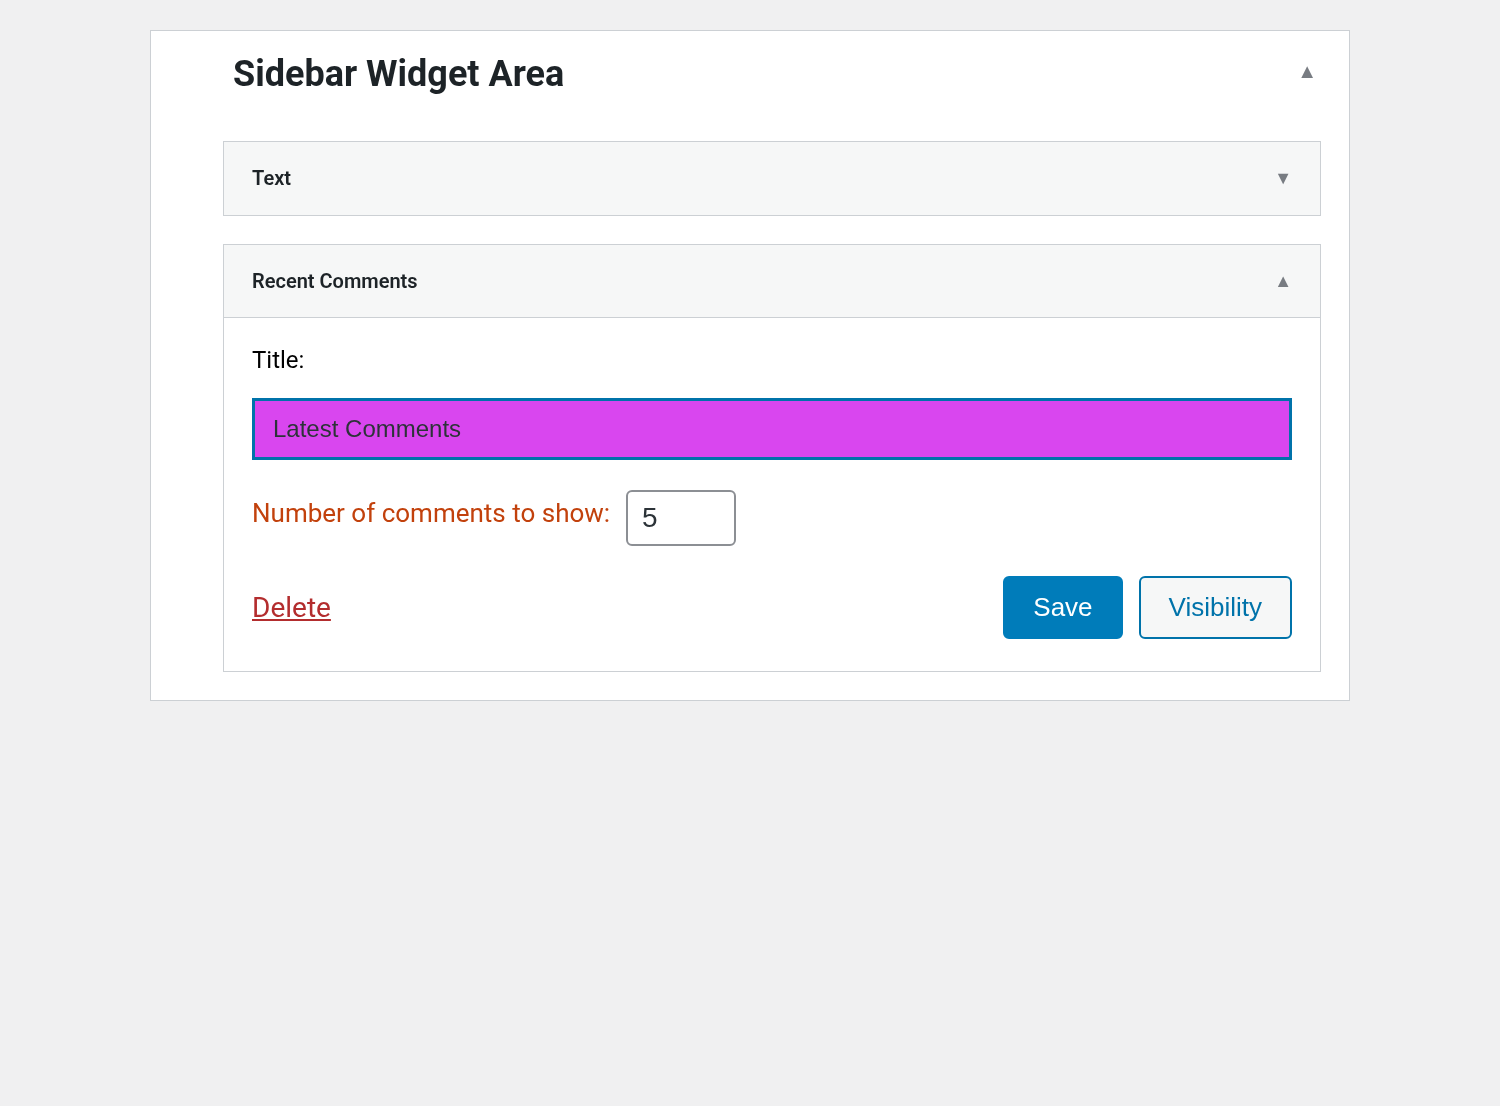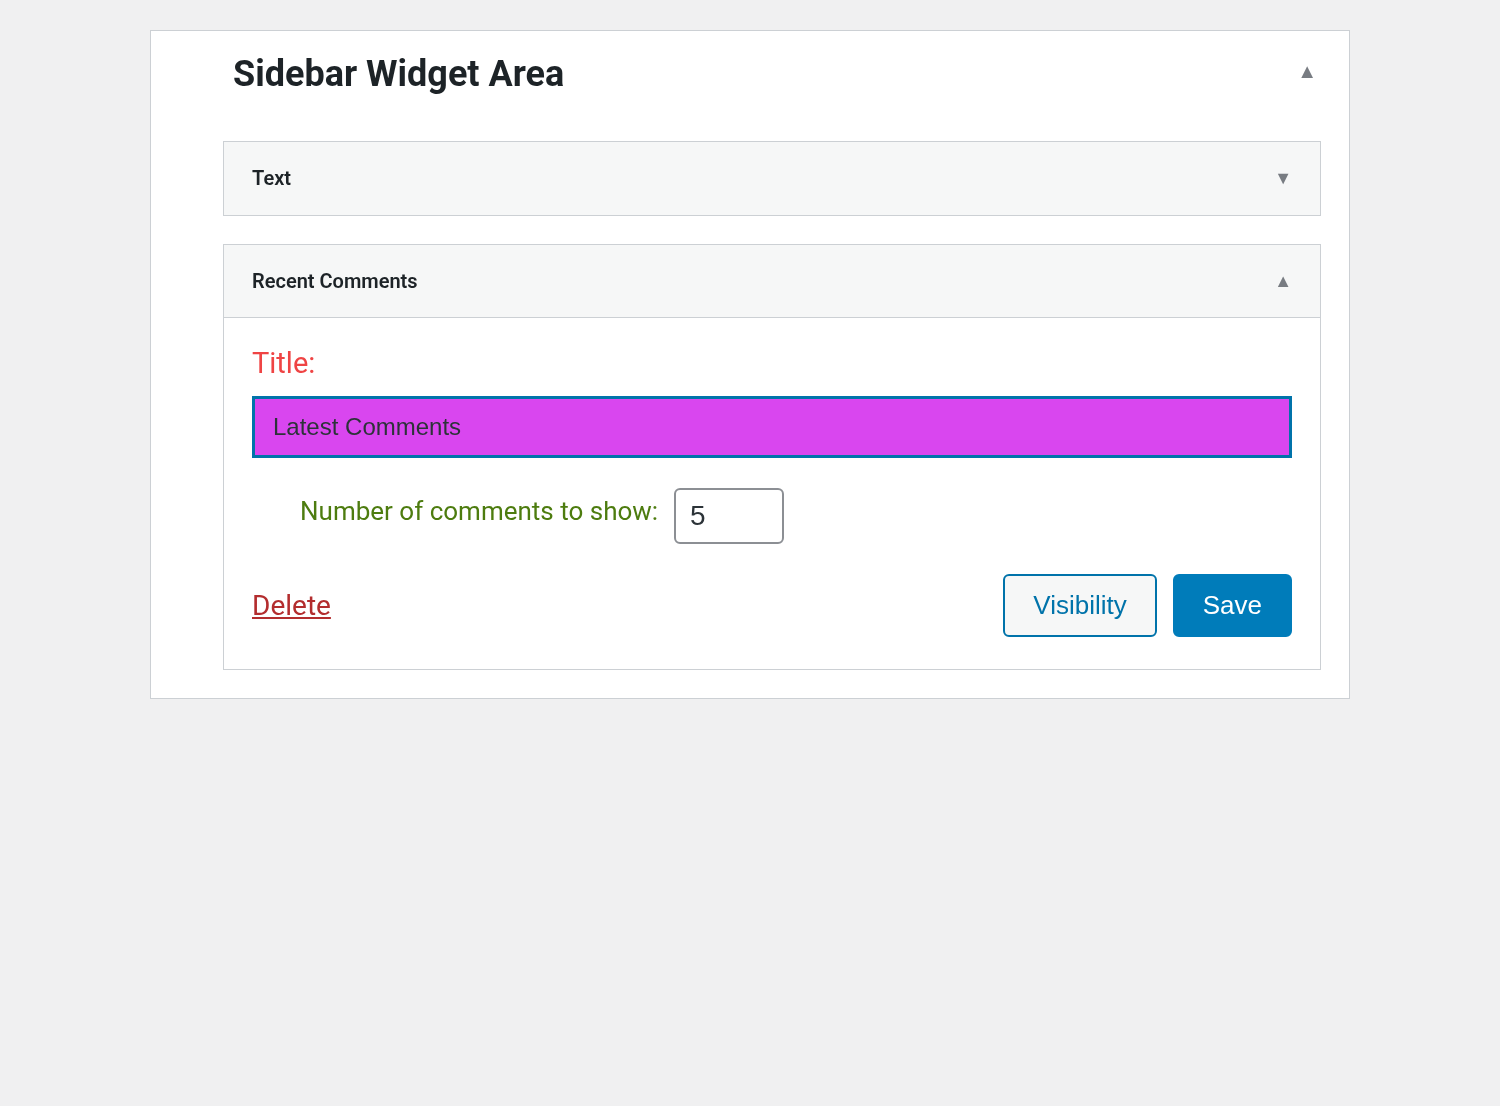--- a/index.html
+++ b/index.html
@@ -71,30 +71,29 @@
     }
     .widget-body {
       background: #fff;
       padding: 28px 28px 32px 28px;
     }
     .form-group {
       margin-bottom: 30px;
     }
     .form-label {
       display: block;
-      font-size: 29px;
-      color: #ef4444;
-      margin-bottom: 16px;
+      font-size: 24px;
+      color: #000000;
+      margin-bottom: 24px;
     }
     .form-label-inline {
       display: inline;
       font-size: 26px;
-      color: #4d7c0f;
+      color: #c2410c;
       margin-right: 12px;
-      margin-left: 48px;
     }
     .title-input {
       width: 100%;
       padding: 14px 18px;
       font-size: 24px;
       color: #2c3338;
       border: 3px solid #0073aa;
       border-radius: 0;
       background: #d946ef;
       outline: none;
@@ -168,19 +167,19 @@
         <label class="form-label">Title:</label>
         <input type="text" class="title-input" value="Latest Comments" style="">
       </div>
       <div class="form-group">
         <label class="form-label-inline">Number of comments to show:</label>
         <input type="text" class="number-input" value="5" style="">
       </div>
       <div class="widget-actions">
         <a class="delete-link">Delete</a>
         <div class="button-group">
+          <button class="btn btn-primary">Save</button>
           <button class="btn btn-secondary">Visibility</button>
-          <button class="btn btn-primary">Save</button>
         </div>
       </div>
     </div>
   </div>
 </div>
 
 </body></html>

